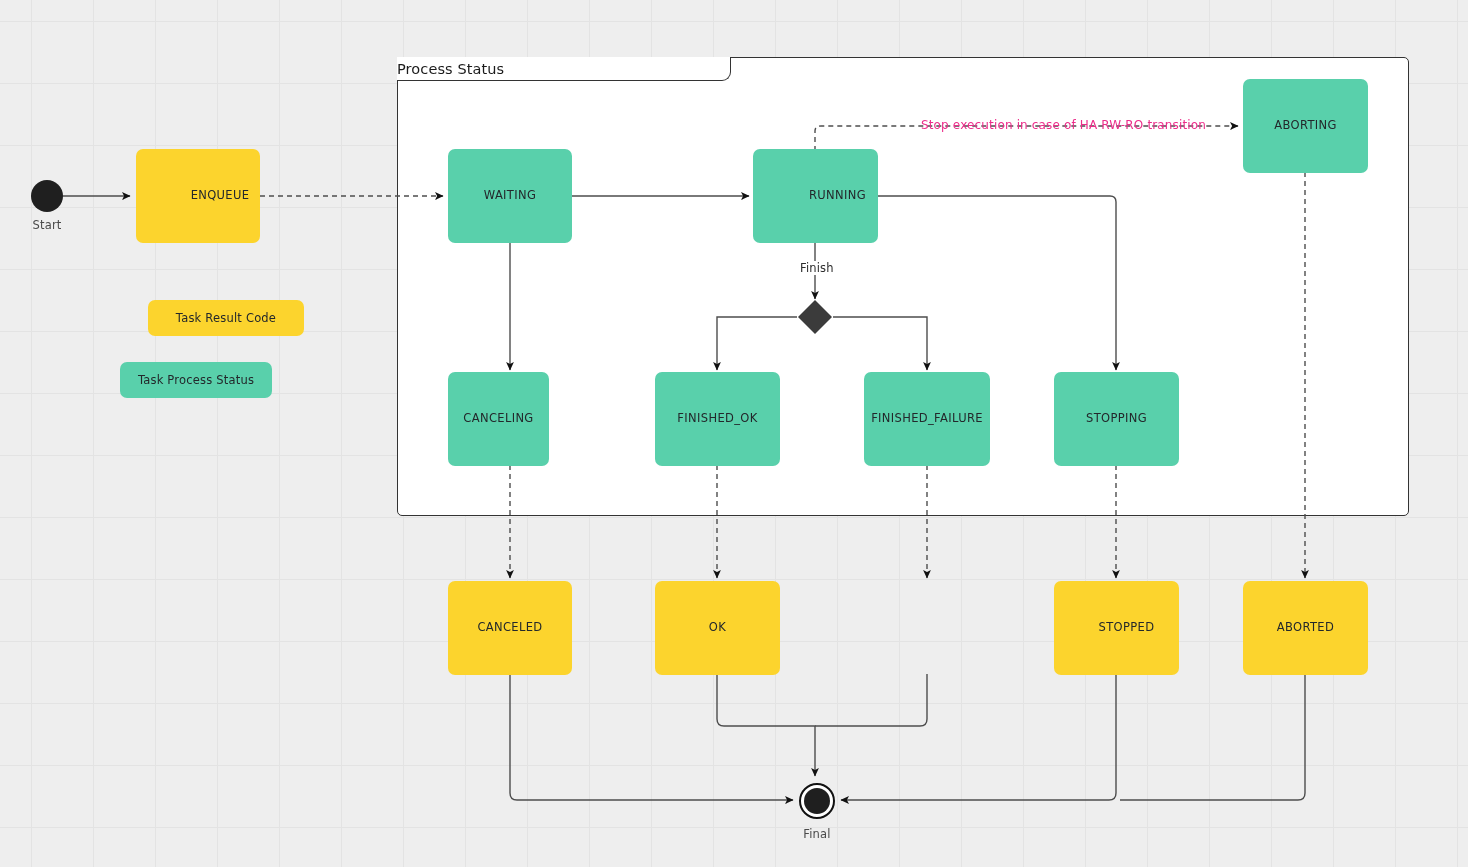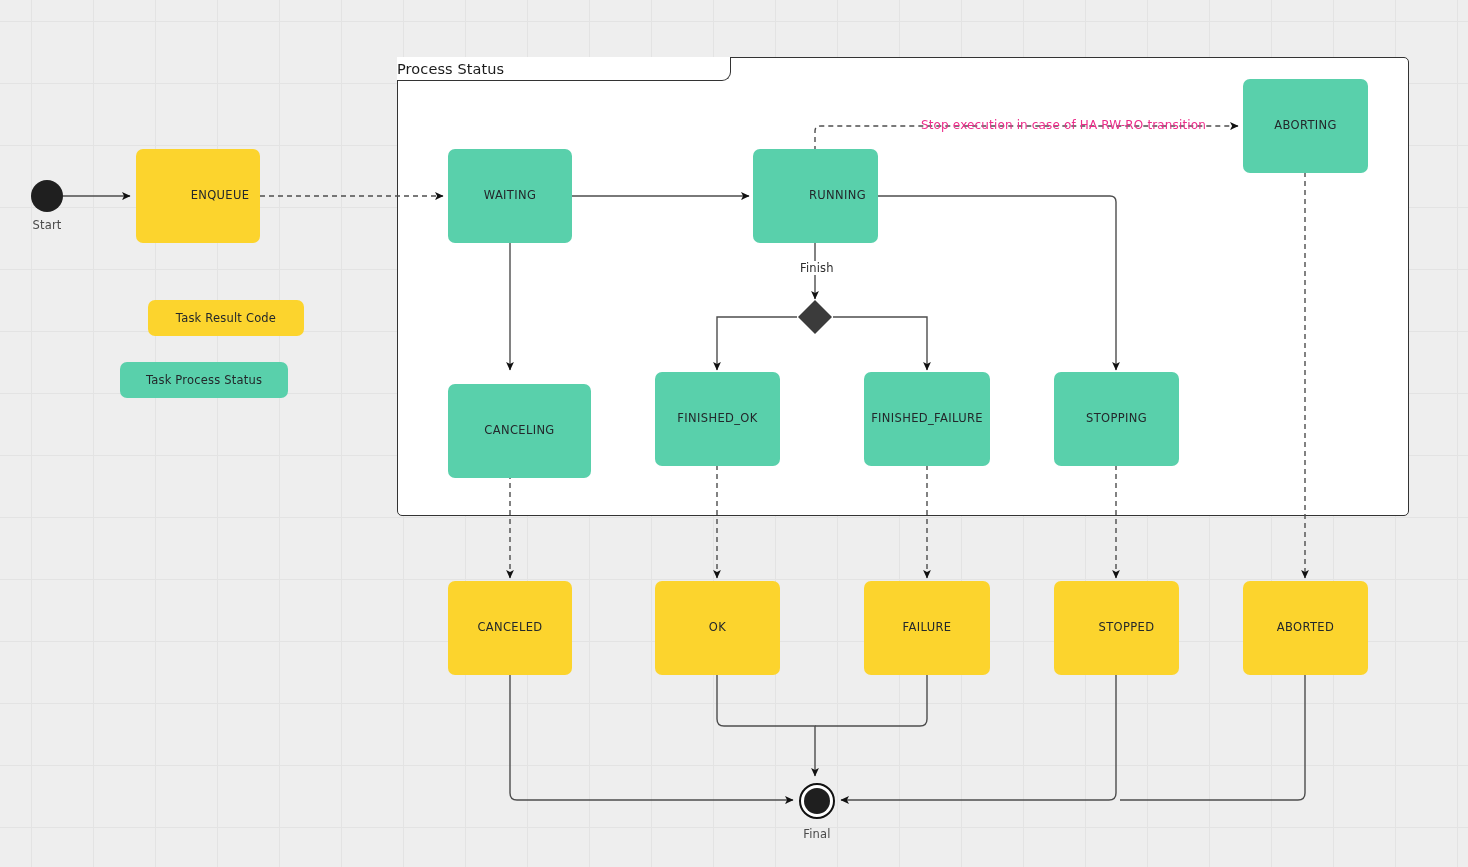--- a/index.html
+++ b/index.html
@@ -196,41 +196,41 @@
   <div class="endpoint-label" style="left:787px; top:827px; width:60px;">Final</div>
 
   <div class="diamond" style="left:803px; top:305px;"></div>
 
   <div class="edge-label" style="left:797px; top:261px;">Finish</div>
   <div class="edge-label pink" style="left:918px; top:118px;">Stop execution in case of HA RW-RO transition</div>
 
   <div class="legend-chip yellow" style="left:120px; top:300px; width:156px; height:36px;margin-left:28px;">
     <span>Task Result Code</span>
   </div>
-  <div class="legend-chip green" style="left:120px; top:362px; width:168px; height:36px;">
+  <div class="legend-chip green" style="left:120px; top:362px; width:152px; height:36px;">
     <span>Task Process Status</span>
   </div>
 
   <div class="node yellow" style="left:136px; top:149px; width:124px; height:94px;padding-left:44px;">
     <span>ENQUEUE</span>
   </div>
 
   <div class="node green" style="left:448px; top:149px; width:124px; height:94px;">
     <span>WAITING</span>
   </div>
 
   <div class="node green" style="left:753px; top:149px; width:125px; height:94px;padding-left:44px;">
     <span>RUNNING</span>
   </div>
 
   <div class="node green" style="left:1243px; top:79px; width:125px; height:94px;">
     <span>ABORTING</span>
   </div>
 
-  <div class="node green" style="left:448px; top:384px; width:143px; height:94px;">
+  <div class="node green" style="left:448px; top:372px; width:101px; height:94px;">
     <span>CANCELING</span>
   </div>
 
   <div class="node green" style="left:655px; top:372px; width:125px; height:94px;">
     <span>FINISHED_OK</span>
   </div>
 
   <div class="node green" style="left:864px; top:372px; width:126px; height:94px;">
     <span>FINISHED_FAILURE</span>
   </div>
@@ -240,23 +240,20 @@
   </div>
 
   <div class="node yellow" style="left:448px; top:581px; width:124px; height:94px;">
     <span>CANCELED</span>
   </div>
 
   <div class="node yellow" style="left:655px; top:581px; width:125px; height:94px;">
     <span>OK</span>
   </div>
 
-  <div class="node yellow" style="left:864px; top:581px; width:126px; height:94px;">
-    <span>FAILURE</span>
-  </div>
 
   <div class="node yellow" style="left:1054px; top:581px; width:125px; height:94px;padding-left:20px;">
     <span>STOPPED</span>
   </div>
 
   <div class="node yellow" style="left:1243px; top:581px; width:125px; height:94px;">
     <span>ABORTED</span>
   </div>
 
 </div>

